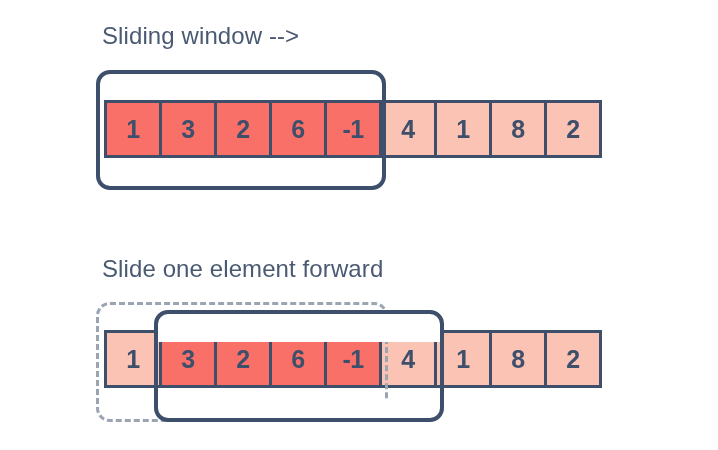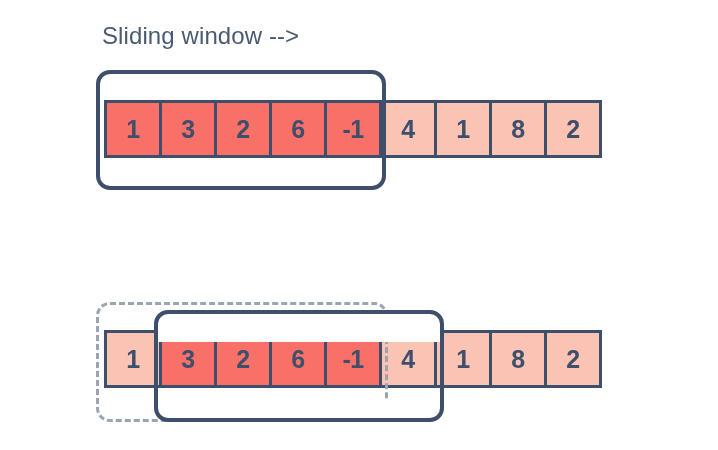--- a/index.html
+++ b/index.html
@@ -128,20 +128,21 @@
     </div>
 
   <div class="window-fill" id="window-1-fill-top"></div>
   <div class="window-fill" id="window-1-fill-bottom"></div>
   <div class="window" id="window-1"></div>
 
 </div>
 
 <div class="panel" id="panel-2">
 
+  <div class="panel-title">Slide one element forward</div>
 
   <div class="array" id="array-2">
       <div class="cell">1</div>
       <div class="cell active">3</div>
       <div class="cell active">2</div>
       <div class="cell active">6</div>
       <div class="cell active">-1</div>
       <div class="cell">4</div>
       <div class="cell">1</div>
       <div class="cell">8</div>

